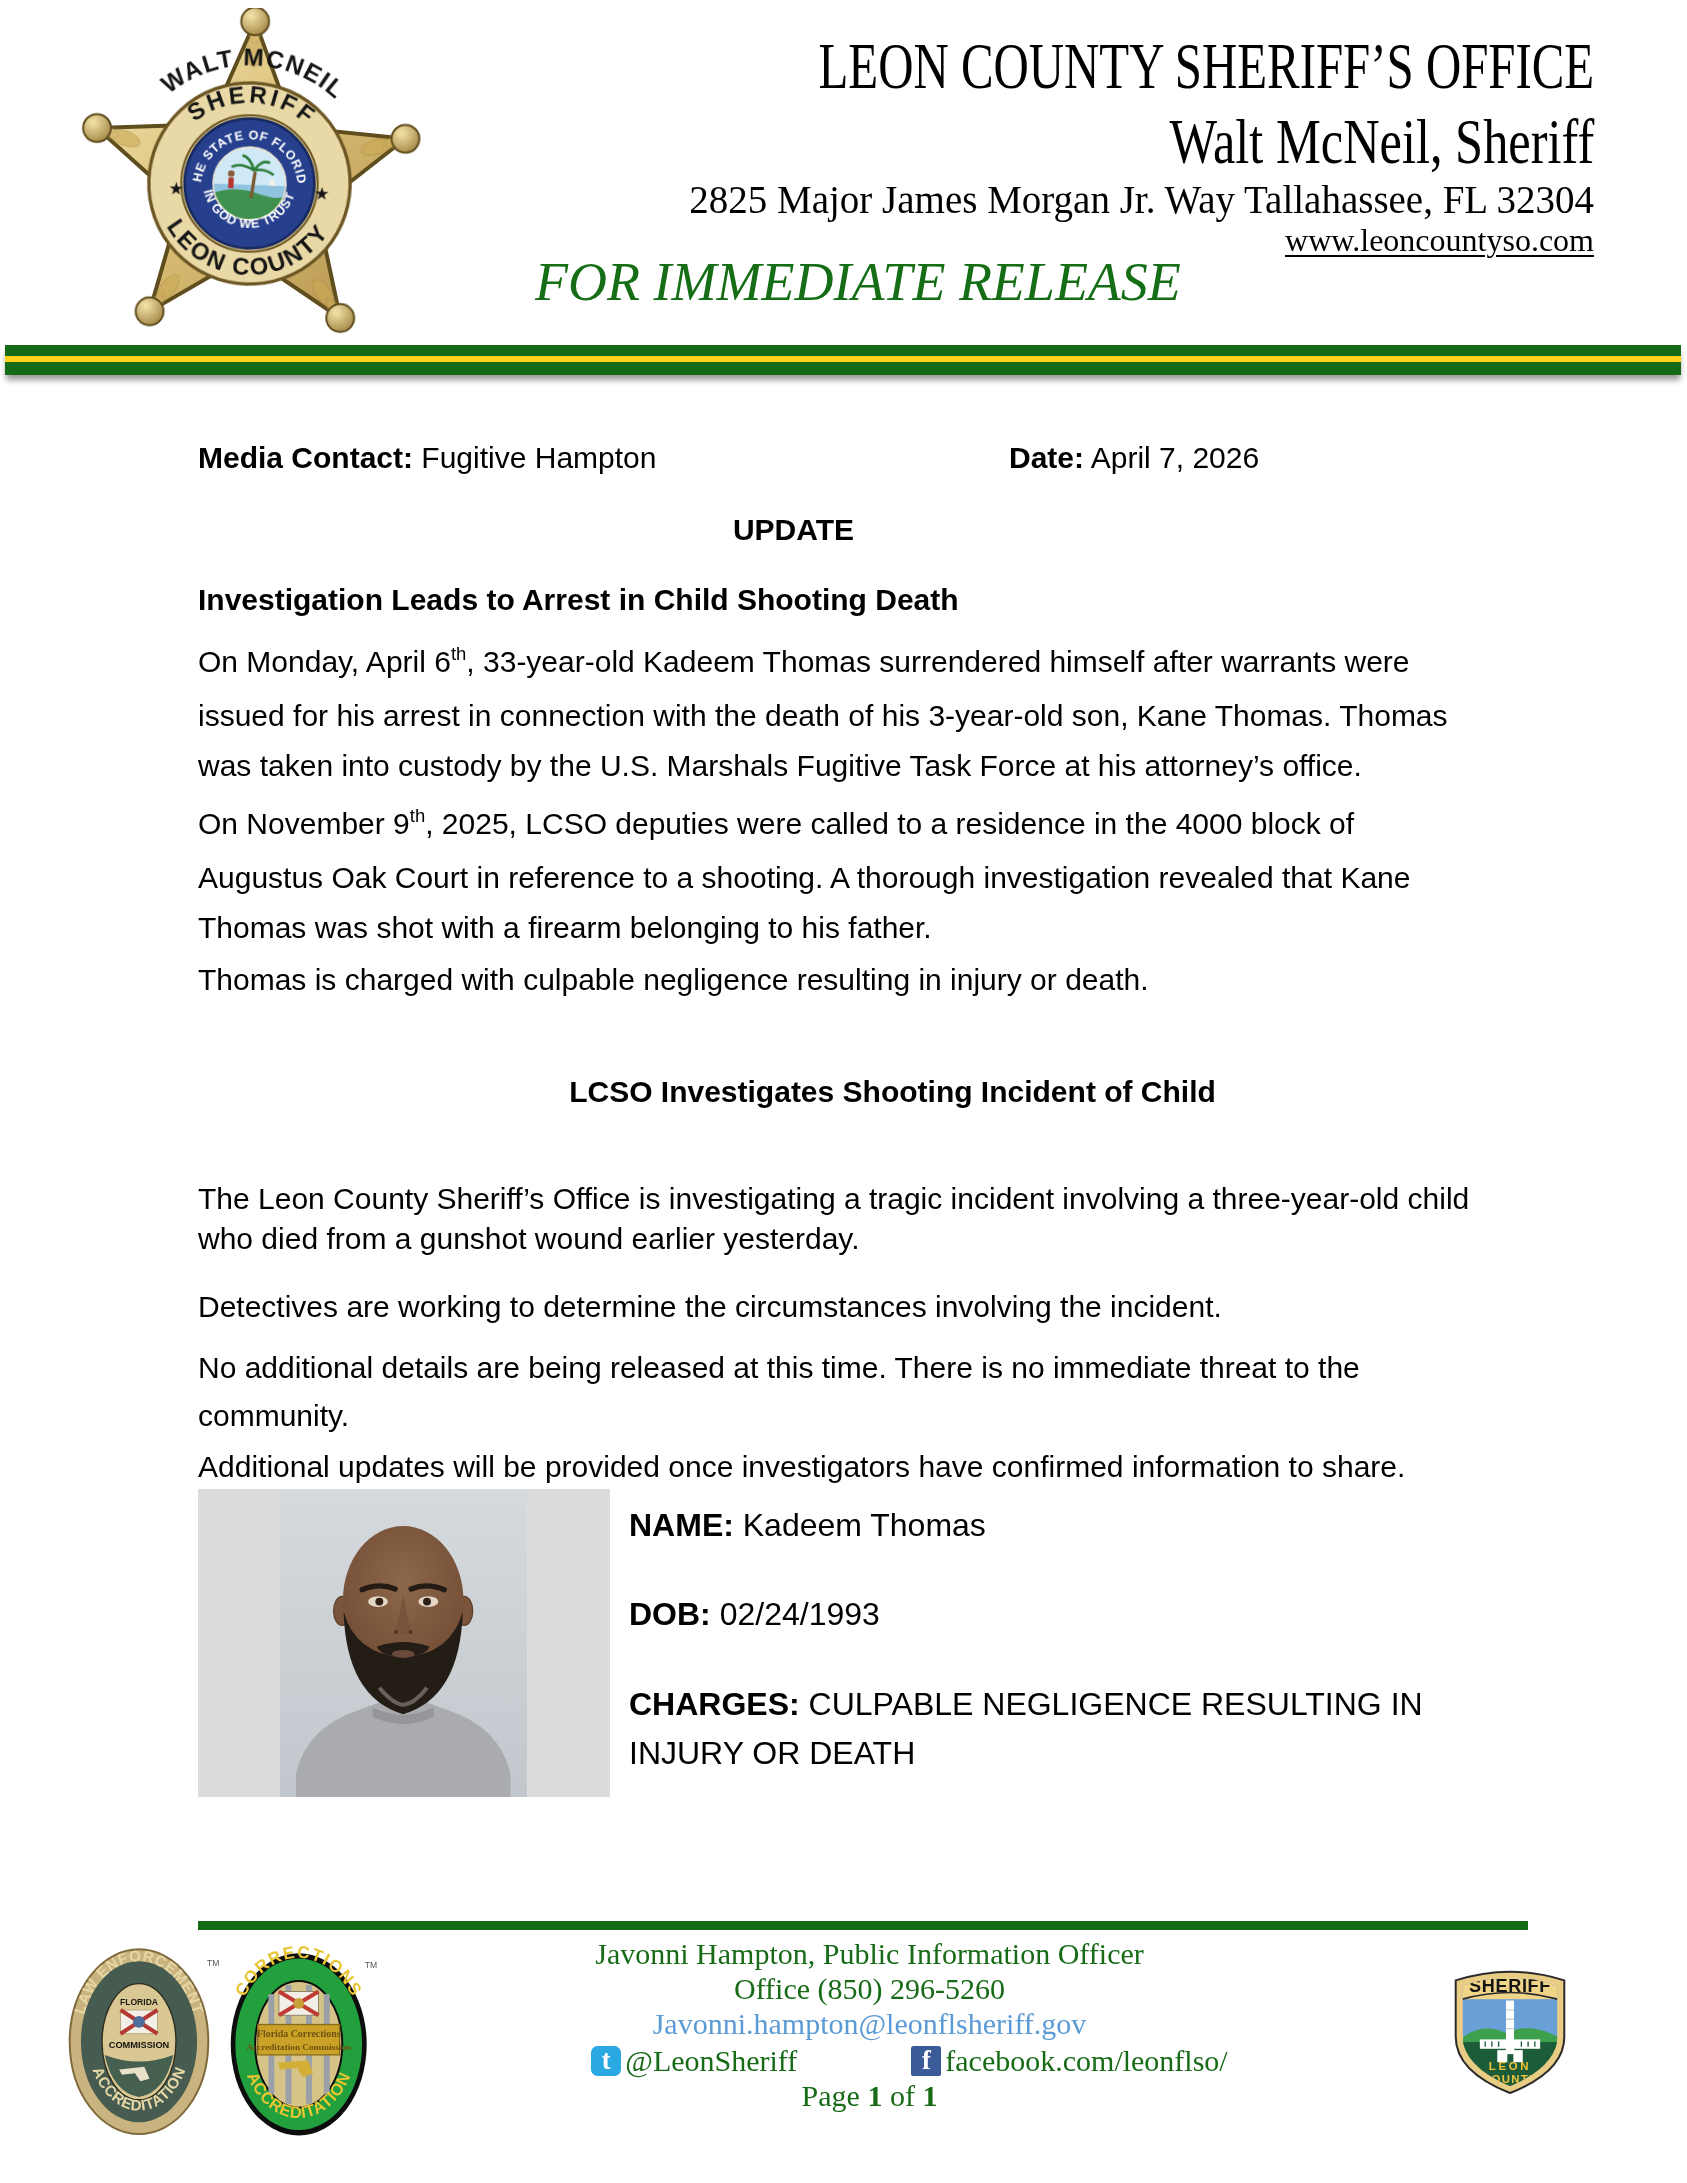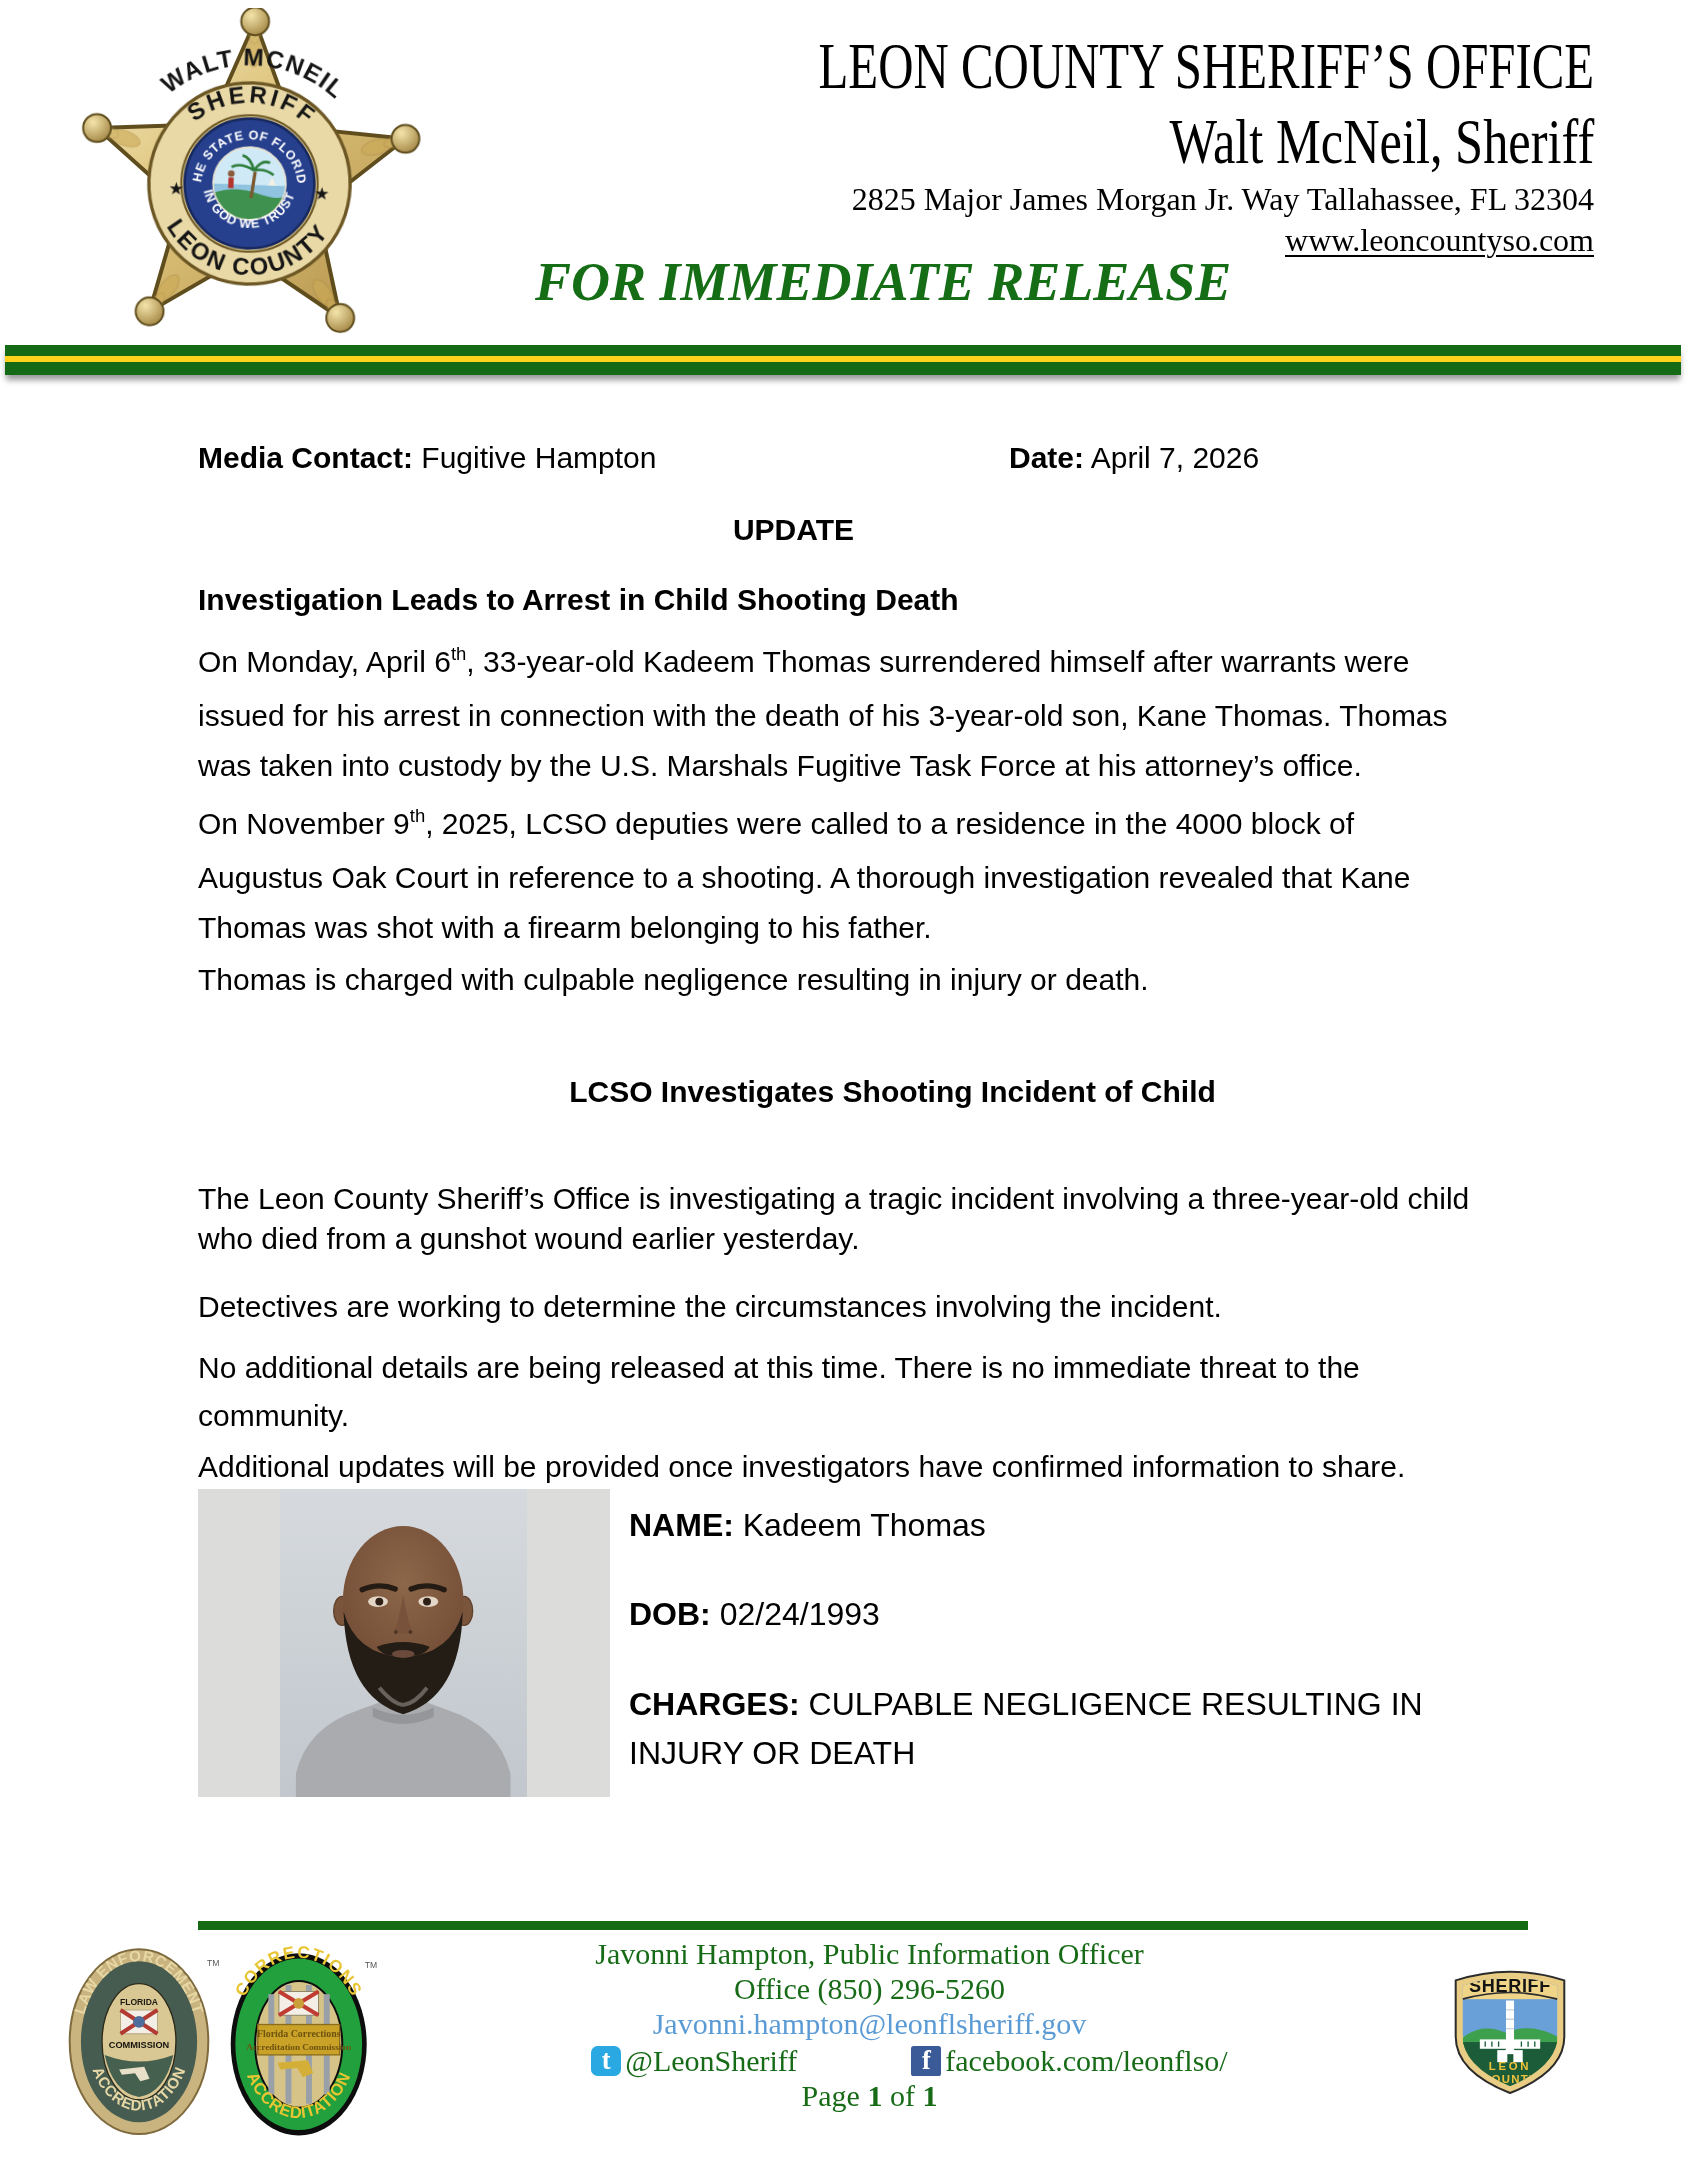--- a/index.html
+++ b/index.html
@@ -5,26 +5,26 @@
   html,body { margin:0; padding:0; background:#888; }
   .page {
     position:relative; width:1687px; height:2183px; background:#ffffff;
     font-family:"Liberation Sans", sans-serif; color:#000; overflow:hidden;
   }
   
   .badge-svg { position:absolute; left:74px; top:8px; width:351px; height:351px; }
   .hdr { position:absolute; top:26.5px; right:93px; text-align:right; font-family:"Liberation Serif", serif; }
   .hdr .title { font-size:66px; line-height:78px; transform:scaleX(.74); transform-origin:100% 50%; white-space:nowrap; }
   .hdr .sub   { font-size:63px;  line-height:74px; transform:scaleX(.80); transform-origin:100% 50%; white-space:nowrap; }
-  .hdr .addr  { font-size:32px;  line-height:41px; white-space:nowrap; }
+  .hdr .addr  { font-size:39px;  line-height:41px; white-space:nowrap; }
   .hdr .site  { font-size:32px;  line-height:41px; white-space:nowrap; }
   .hdr .site span { text-decoration:underline; text-decoration-thickness:2px; text-underline-offset:4px; color:#000; cursor:pointer;margin-top:36px; }
   .release {
     position:absolute; left:535px; top:251px; font-family:"Liberation Serif", serif;
-    font-style:italic; font-weight:bold; font-size:54px; color:#156e15; white-space:nowrap;
+    font-style:italic; font-weight:normal; font-size:54px; color:#156e15; white-space:nowrap;
   }
   .bar-top {
     position:absolute; left:5.3px; top:345px; width:1676px; height:30px;
     background:linear-gradient(to bottom,#156b15 0 10.6px,#ffd21c 10.6px 16.5px,#156b15 16.5px 30px);
     box-shadow:0 6px 6px -1.3px rgba(0,0,0,.40);
   }
   
   .line { position:absolute; left:198px; width:1389px; font-size:30px; line-height:38px; }
   .b { font-weight:bold; }
   .media-line { top:439px; }

